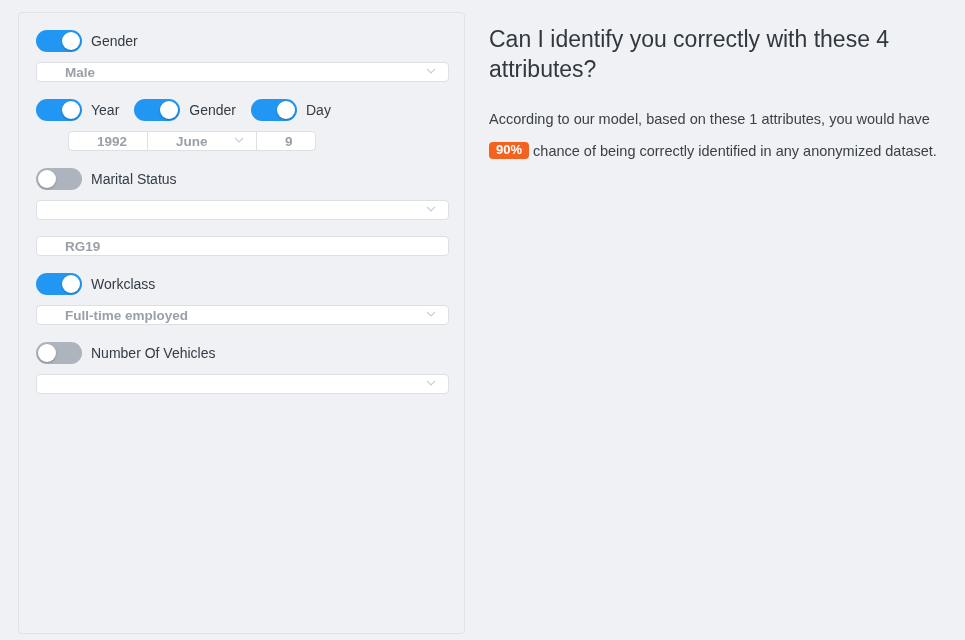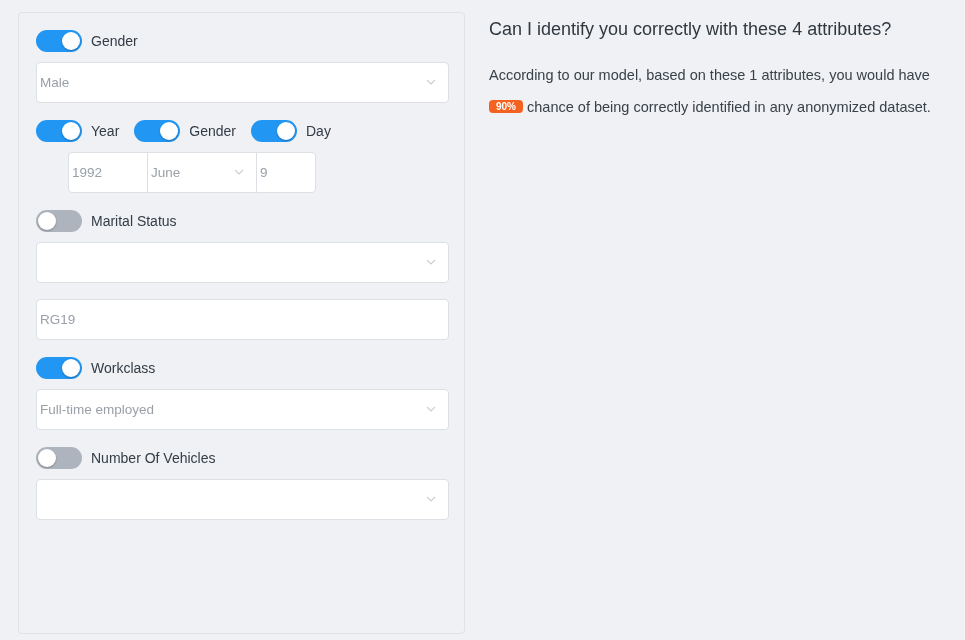--- a/index.html
+++ b/index.html
@@ -76,29 +76,30 @@
   .switch-label {
     margin-left: 9px;
     font-size: 14px;
     color: #333b45;
     white-space: nowrap;
   }
 
   .control {
     position: relative;
     box-sizing: border-box;
-    height: 41px;
+    height: 20px;
     background: #ffffff;
     border: 1px solid #dcdfe3;
     border-radius: 4px;
     display: flex;
     align-items: center;
-    padding: 0 3px;
+    padding: 0 28px;
     font-size: 13.5px;
     color: #9aa0a8;
+    font-weight: bold;
   }
   .control.full { width: 413px; }
 
   .chevron {
     position: absolute;
     right: 12px;
     top: 50%;
     width: 10px;
     height: 10px;
     margin-top: -6px;
@@ -122,37 +123,37 @@
   .ctl-year  { width: 80px; margin-left: 32px; }
   .ctl-month { width: 110px; padding-right: 26px; align-items: center; }
   .ctl-day   { width: 60px; }
 
   
   .info-panel {
     margin: 16px 0 0 24px;
     width: 452px;
   }
   .info-heading {
-    font-size: 18px;
+    font-size: 23px;
     color: #31383f;
-    margin: 2px 0 18px 0;
+    margin: 9px 0 18px 0;
     font-weight: normal;
     line-height: 1.3;
   }
   .info-body {
     font-size: 14.5px;
     color: #3a4148;
     line-height: 32px;
     margin: 0;
   }
   .badge {
     display: inline-block;
     background: #f4621f;
     color: #ffffff;
-    font-size: 10px;
+    font-size: 13px;
     font-weight: bold;
     border-radius: 4px;
     padding: 0 7px;
     line-height: 1.3;
     vertical-align: 2px;
   }
 </style>
 </head>
 <body>
 

